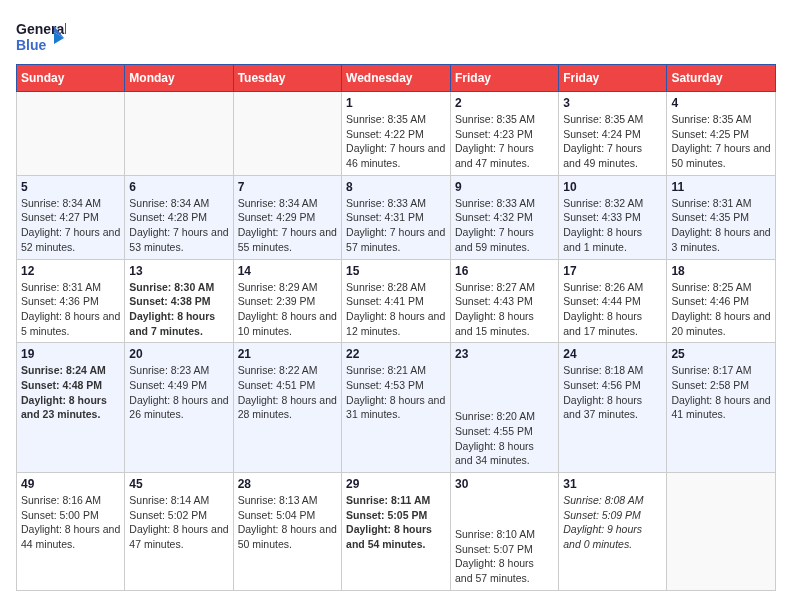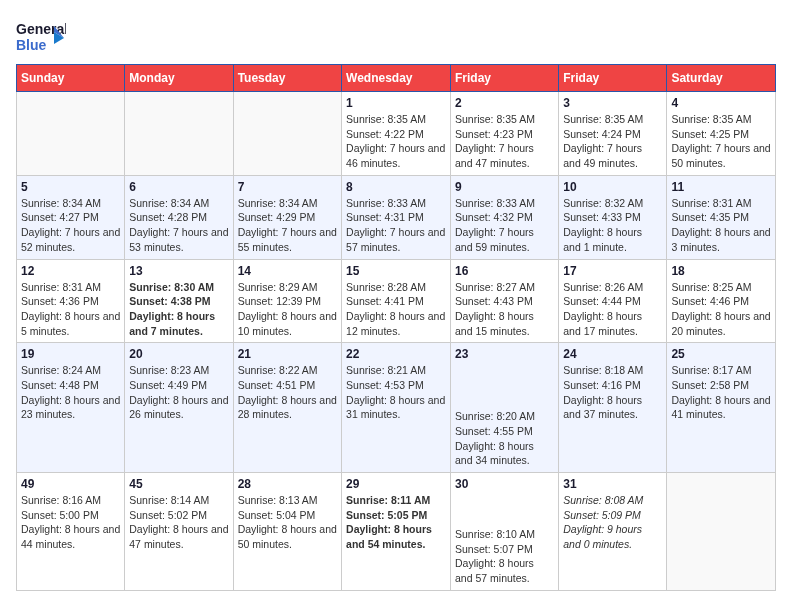--- a/index.html
+++ b/index.html
@@ -185,21 +185,21 @@
         </td>
         <td>
           <div class="day-number">13</div>
           <div class="day-info" style="white-space: pre-wrap; font-weight: bold;">Sunrise: 8:30 AM
 Sunset: 4:38 PM
 Daylight: 8 hours and 7 minutes.</div>
         </td>
         <td>
           <div class="day-number">14</div>
           <div class="day-info" style="white-space: pre-wrap;">Sunrise: 8:29 AM
-Sunset: 12:39 PM
+Sunset: 2:39 PM
 Daylight: 8 hours and 10 minutes.</div>
         </td>
         <td>
           <div class="day-number">15</div>
           <div class="day-info" style="white-space: pre-wrap;">Sunrise: 8:28 AM
 Sunset: 4:41 PM
 Daylight: 8 hours and 12 minutes.</div>
         </td>
         <td>
           <div class="day-number">16</div>
@@ -216,21 +216,21 @@
         <td>
           <div class="day-number">18</div>
           <div class="day-info" style="white-space: pre-wrap;">Sunrise: 8:25 AM
 Sunset: 4:46 PM
 Daylight: 8 hours and 20 minutes.</div>
         </td>
       </tr>
       <tr class="row-alt">
         <td>
           <div class="day-number">19</div>
-          <div class="day-info" style="white-space: pre-wrap;">Sunrise: 8:24 AM
+          <div class="day-info" style="white-space: pre-wrap; font-weight: bold;">Sunrise: 8:24 AM
 Sunset: 4:48 PM
 Daylight: 8 hours and 23 minutes.</div>
         </td>
         <td>
           <div class="day-number">20</div>
           <div class="day-info" style="white-space: pre-wrap;">Sunrise: 8:23 AM
 Sunset: 4:49 PM
 Daylight: 8 hours and 26 minutes.</div>
         </td>
         <td>
@@ -247,21 +247,21 @@
         </td>
         <td>
           <div class="day-number">23</div>
           <div class="day-info" style="white-space: pre-wrap; margin-top: 48px;">Sunrise: 8:20 AM
 Sunset: 4:55 PM
 Daylight: 8 hours and 34 minutes.</div>
         </td>
         <td>
           <div class="day-number">24</div>
           <div class="day-info" style="white-space: pre-wrap;">Sunrise: 8:18 AM
-Sunset: 4:16 PM
+Sunset: 4:56 PM
 Daylight: 8 hours and 37 minutes.</div>
         </td>
         <td>
           <div class="day-number">25</div>
           <div class="day-info" style="white-space: pre-wrap;">Sunrise: 8:17 AM
 Sunset: 2:58 PM
 Daylight: 8 hours and 41 minutes.</div>
         </td>
       </tr>
       <tr>

